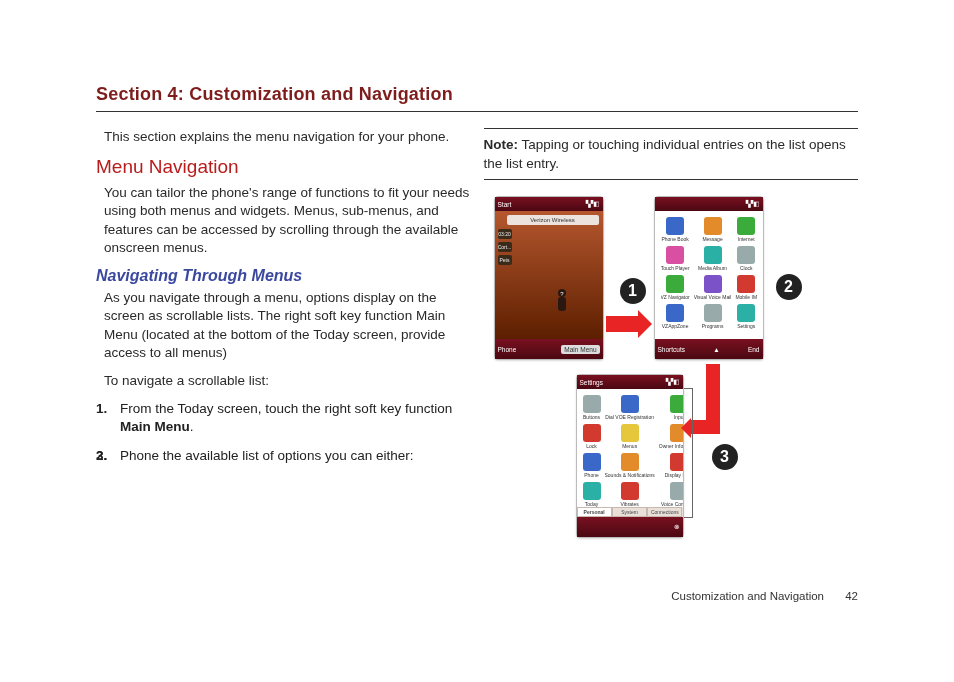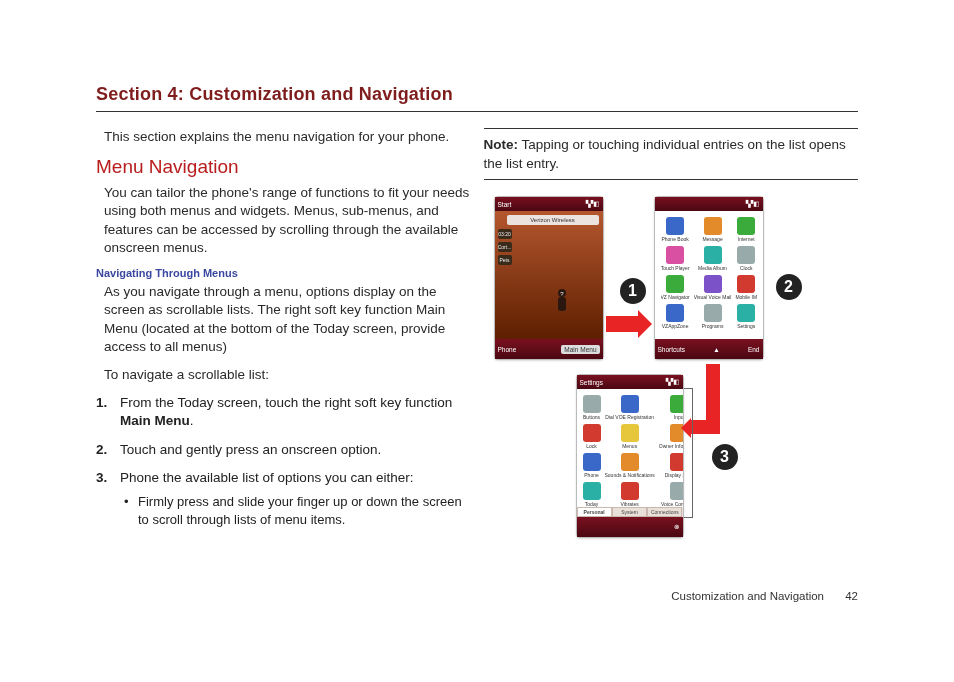--- a/index.html
+++ b/index.html
@@ -20,21 +20,21 @@
     font-size:18px;
     letter-spacing:.2px;
     padding-bottom:6px;
     border-bottom:1.5px solid #333;
   }
   .cols{display:flex;gap:13px;margin-top:16px}
   .col{flex:1;min-width:0}
   .body-text{font-size:13.5px;line-height:1.35;color:#2a2a2a;margin:0 0 10px}
   .indent{margin-left:8px}
   .h2{color:#b91c1c;font-weight:normal;font-size:19px;margin:4px 0 6px}
-  .h3{color:#3a48a0;font-weight:bold;font-size:11px;margin:6px 0 4px}
+  .h3{color:#3a48a0;font-weight:bold;font-style:italic;font-size:16px;margin:6px 0 4px}
   .ol{margin:6px 0 0 24px;padding:0;list-style:none;font-size:13.5px}
   .ol>li{margin:0 0 10px;position:relative;line-height:1.35}
   .ol>li>.num{position:absolute;left:-24px;font-weight:bold}
   .ul{margin:6px 0 0 18px;padding:0;list-style:none;font-size:13px}
   .ul>li{margin:0 0 8px;position:relative;line-height:1.35}
   .ul>li:before{content:"•";position:absolute;left:-14px}
   .note-box{border-top:1px solid #333;border-bottom:1px solid #333;padding:6px 0;margin:0 0 16px}
   .note-box .lbl{font-weight:bold}
   .footer{position:absolute;right:96px;bottom:80px;font-size:11.5px;color:#333}
   .footer .pg{margin-left:18px}
@@ -100,24 +100,23 @@
       <p class="body-text indent">This section explains the menu navigation for your phone.</p>
       <div class="h2 indent">Menu Navigation</div>
       <p class="body-text indent">You can tailor the phone's range of functions to fit your needs using both menus and widgets. Menus, sub-menus, and features can be accessed by scrolling through the available onscreen menus.</p>
       <div class="h3 indent">Navigating Through Menus</div>
       <p class="body-text indent">As you navigate through a menu, options display on the screen as scrollable lists. The right soft key function Main Menu (located at the bottom of the Today screen, provide access to all menus)</p>
       <p class="body-text indent">To navigate a scrollable list:</p>
       <ol class="ol">
         <li><span class="num">1.</span>
           <span>From the Today screen, touch the right soft key function </span><b>Main Menu</b><span>.</span>
         </li>
-        <li><span class="num">2.</span><span>Touch and gently press an onscreen option.</span></li>
+        <li><span class="num">2.</span></li>
         <li><span class="num">3.</span><span>Phone the available list of options you can either:</span>
           <ul class="ul">
-            <li>Firmly press and slide your finger up or down the screen to scroll through lists of menu items.</li>
           </ul>
         </li>
       </ol>
     </div>
 
     <div class="col">
       <div class="note-box">
         <span class="body-text" style="margin:0">
           <span class="lbl">Note:</span><span> Tapping or touching individual entries on the list opens the list entry.</span>
         </span>

